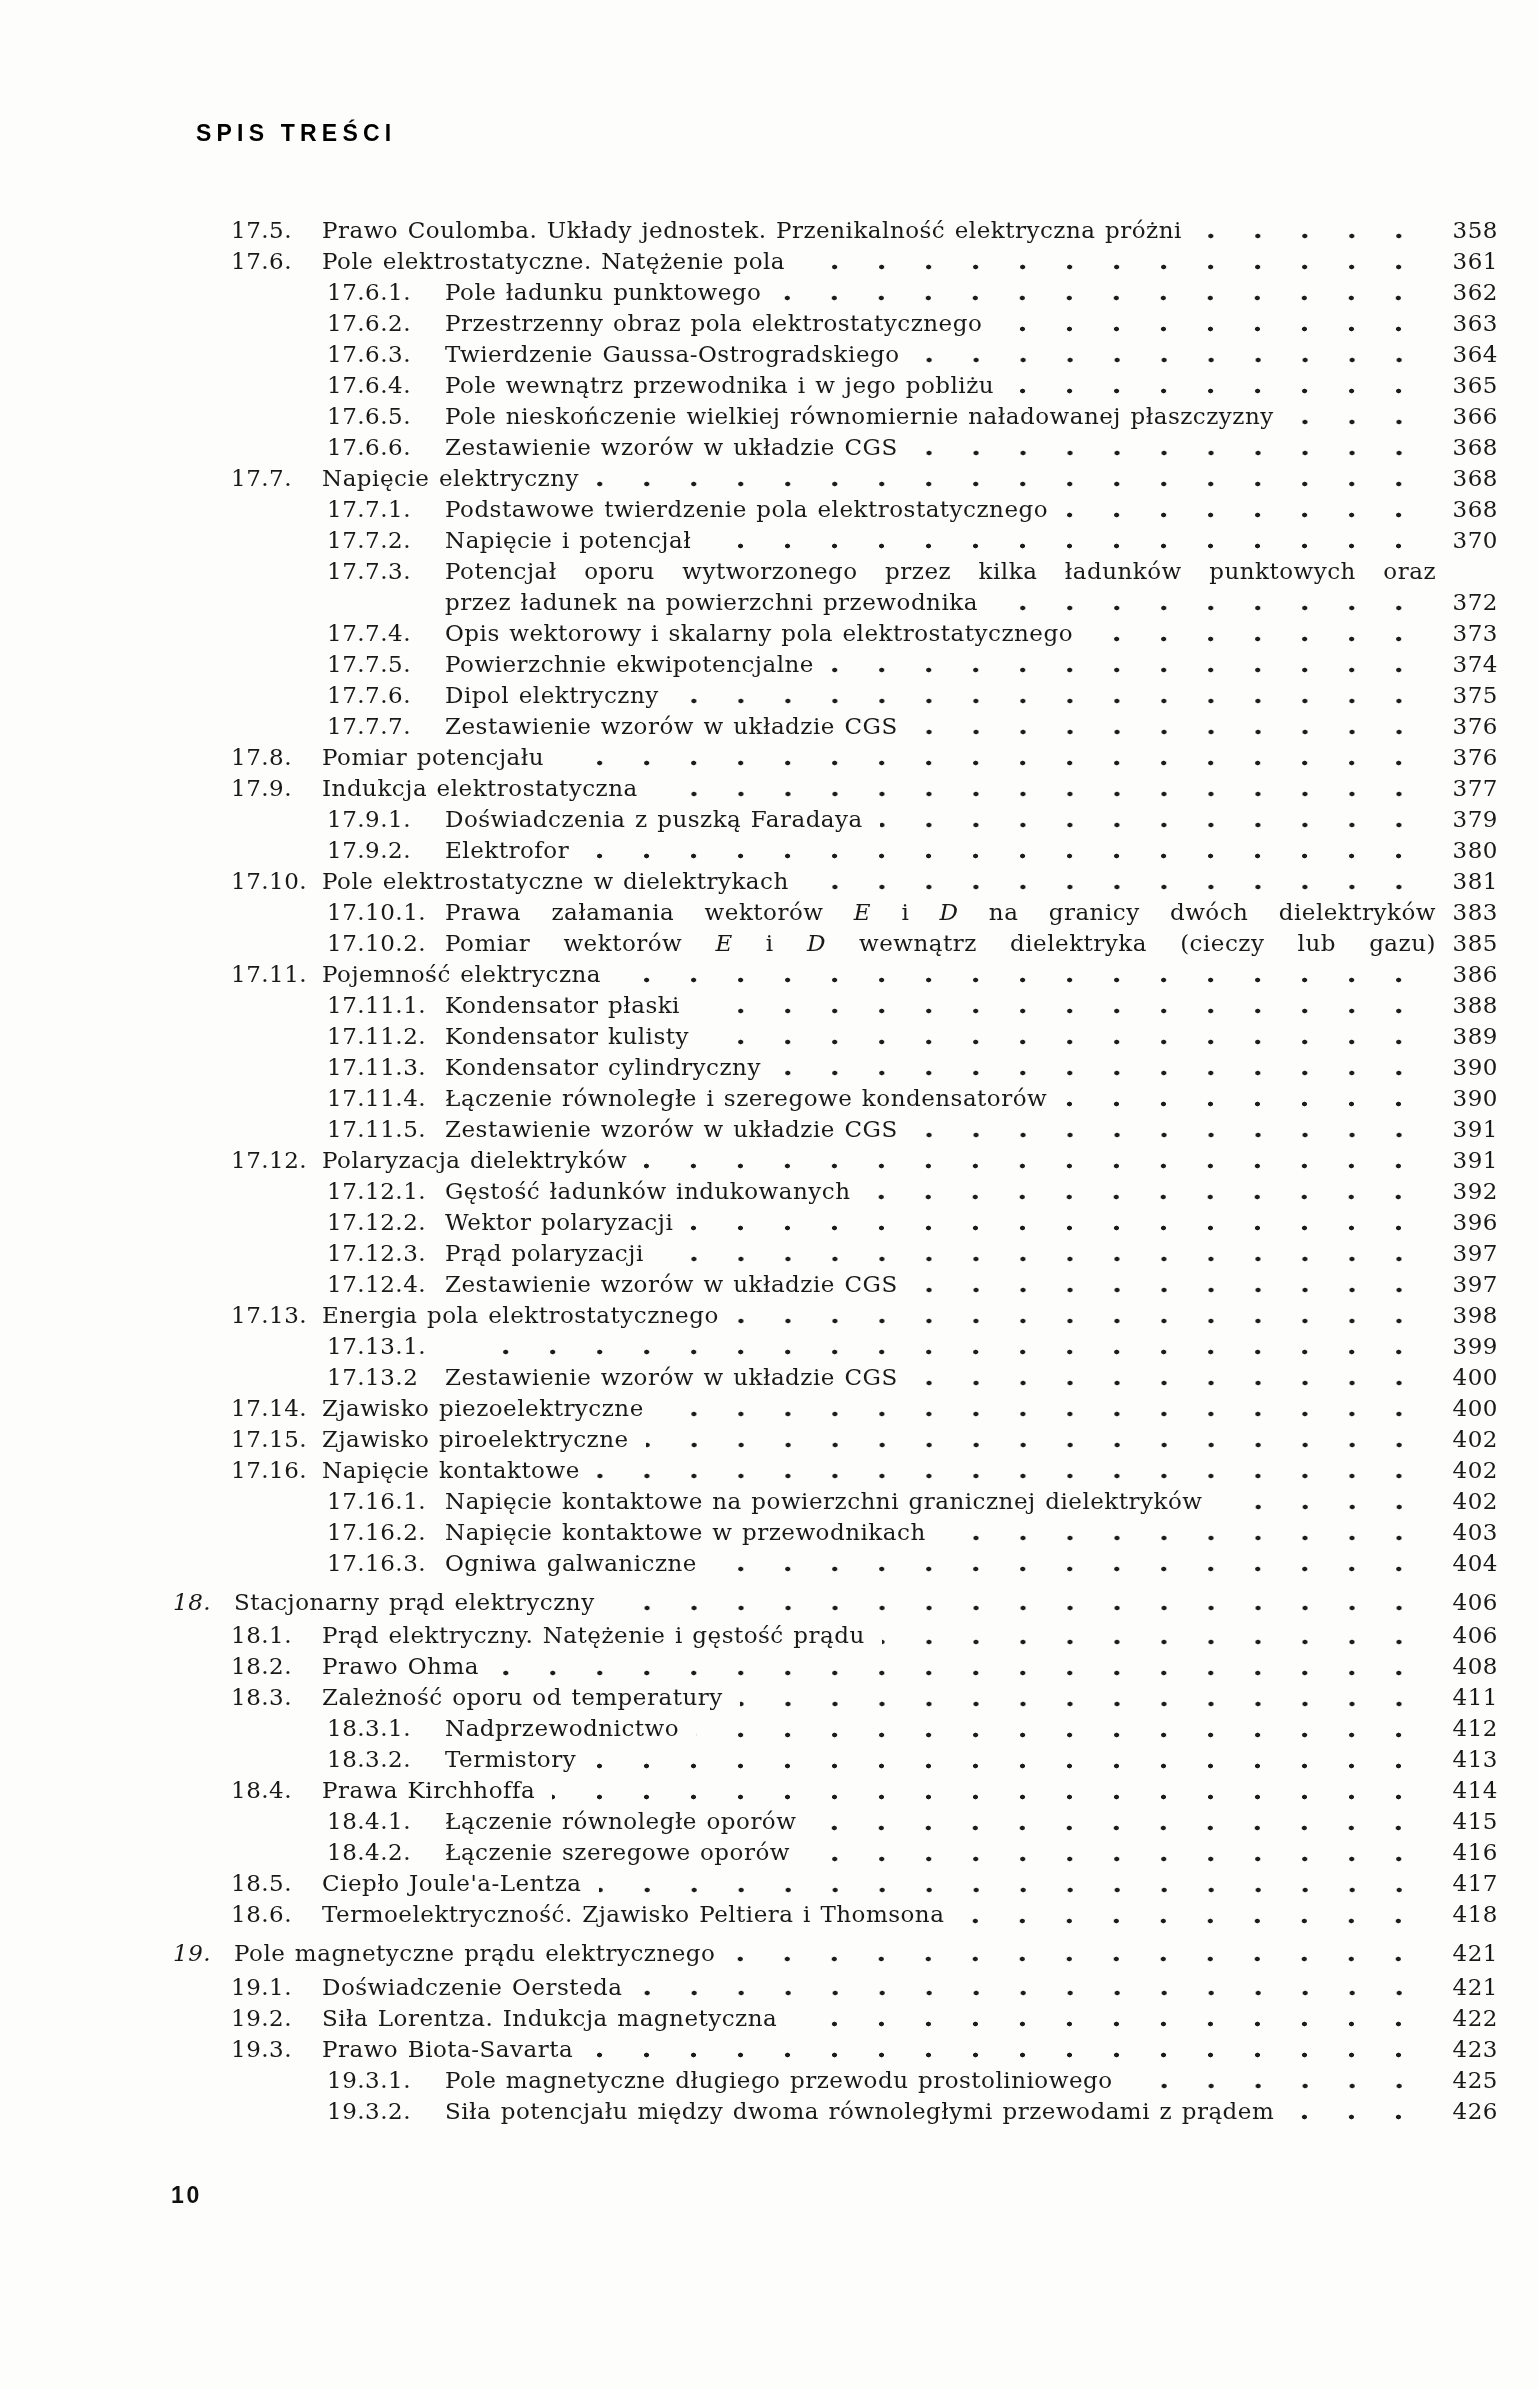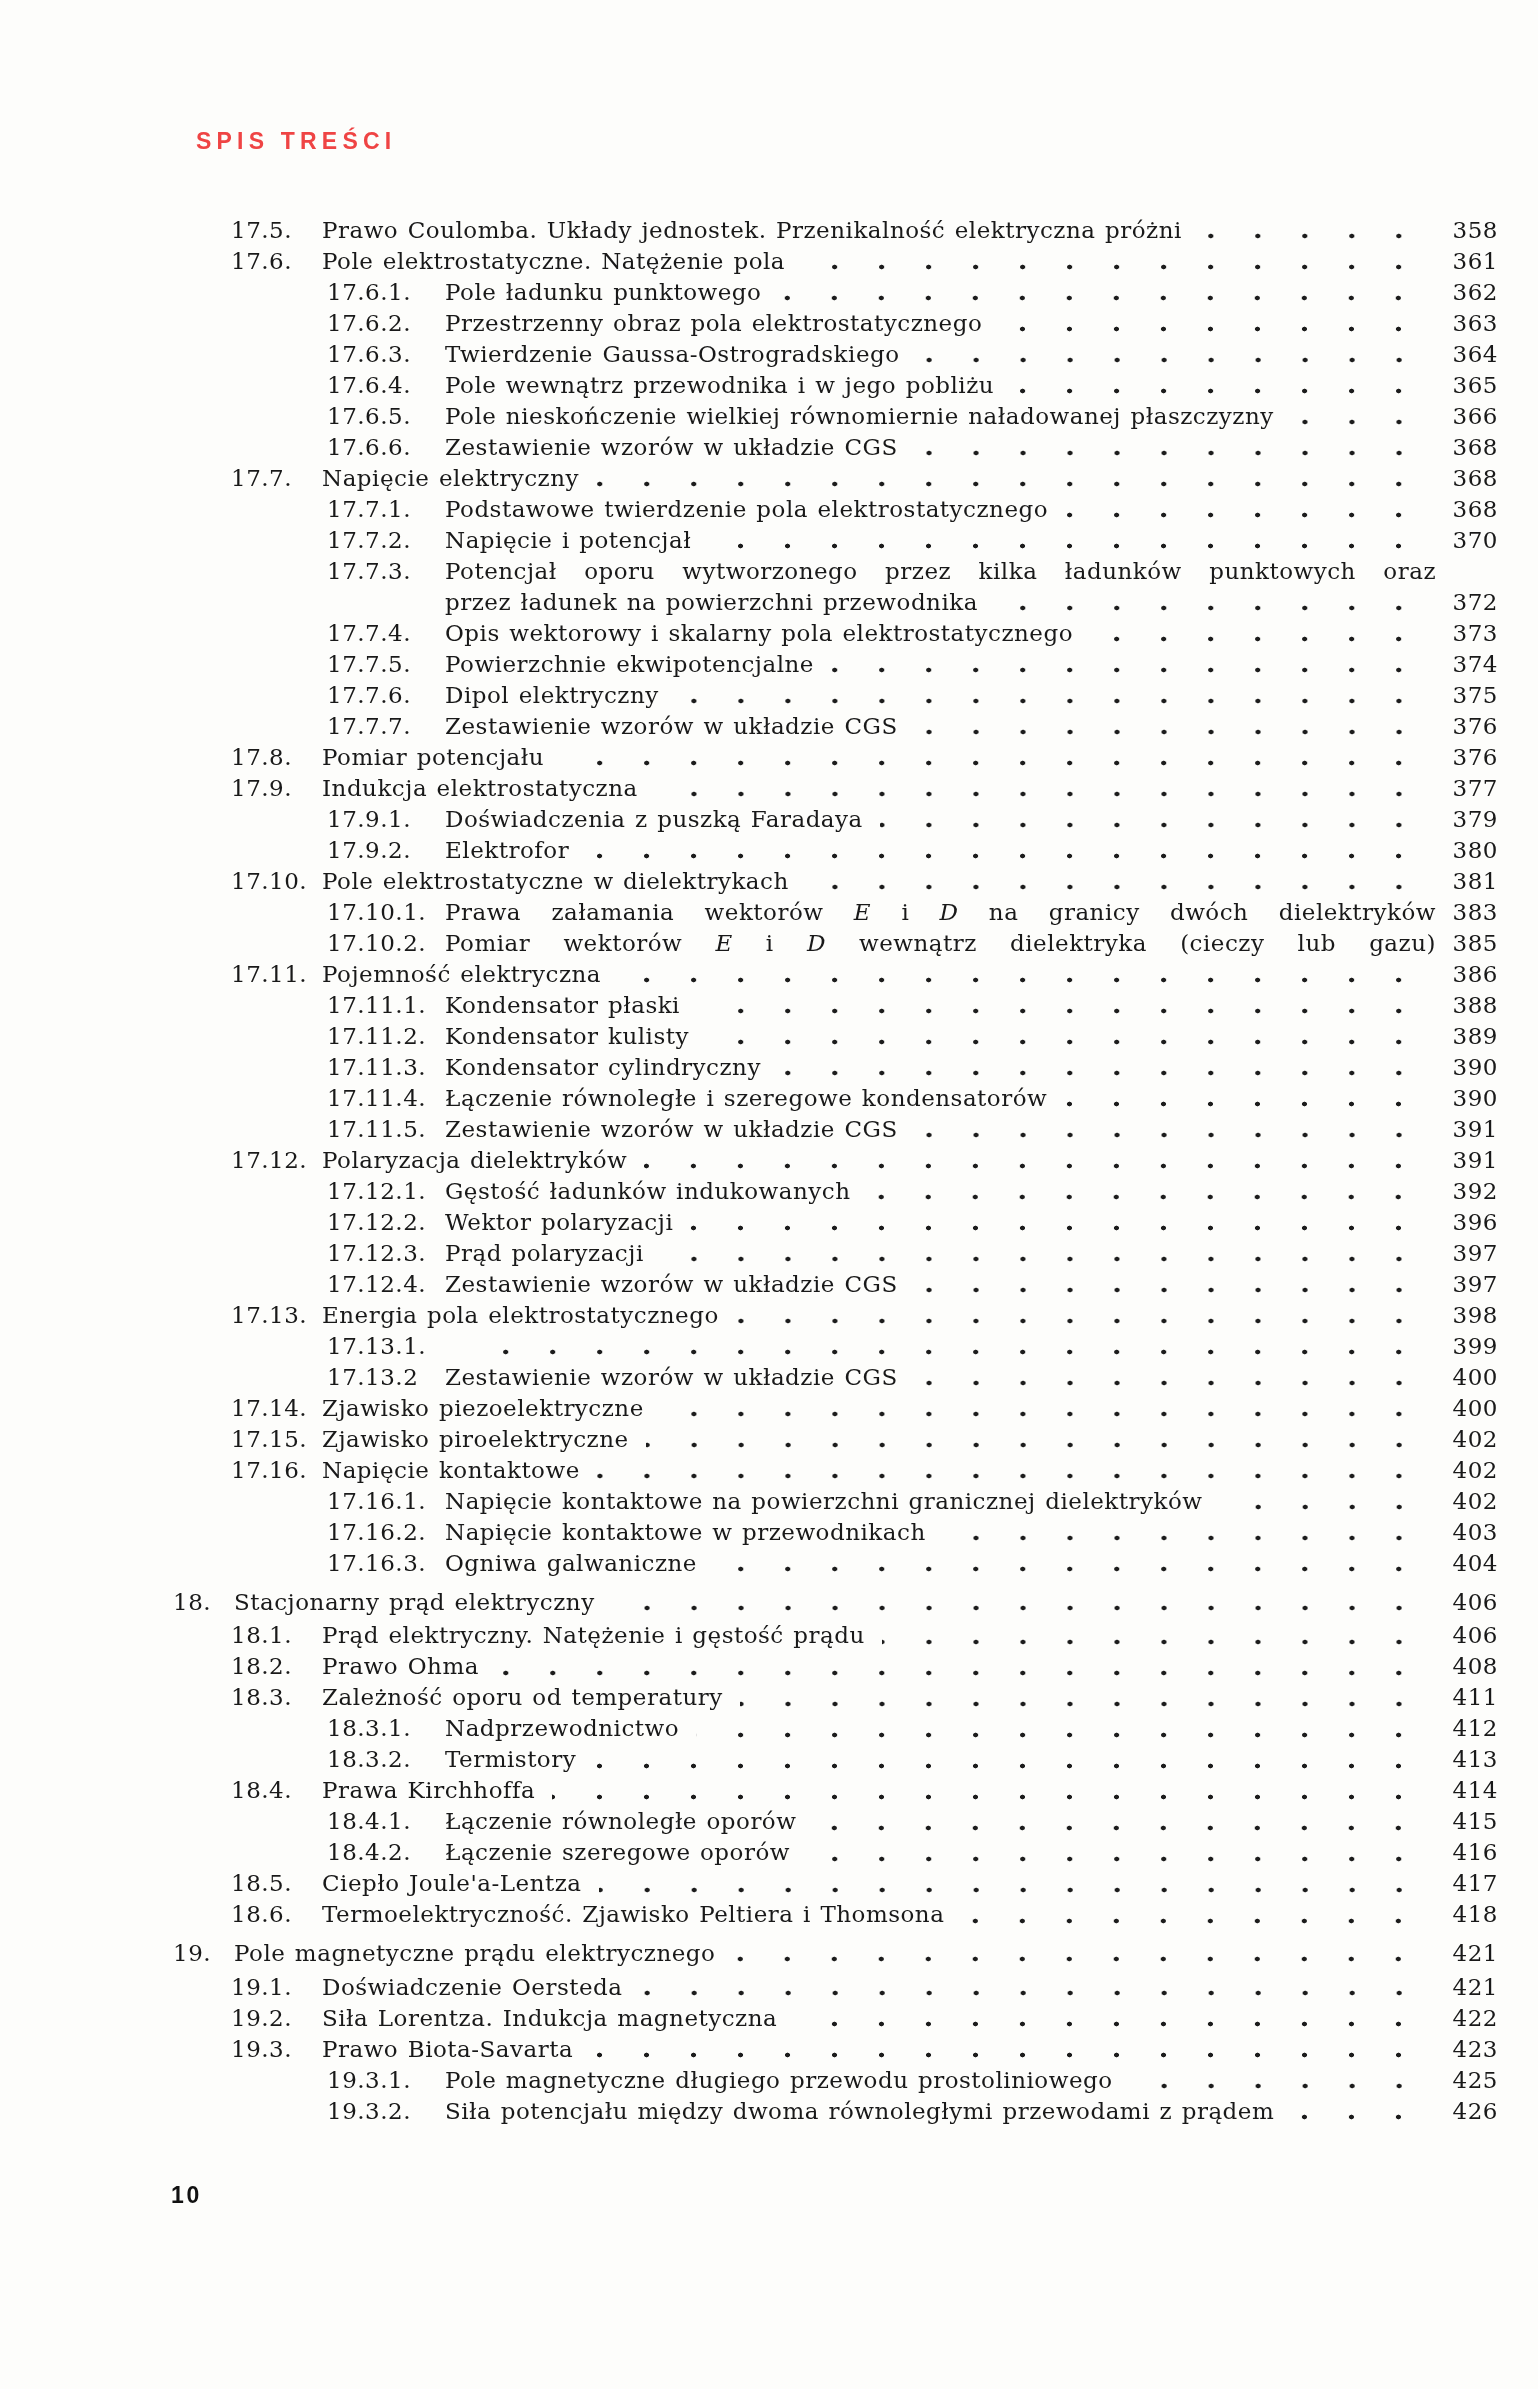--- a/index.html
+++ b/index.html
@@ -5,38 +5,38 @@
   html,body{margin:0;padding:0;}
   body{
     width:1539px;height:2389px;
     background:#fdfdfb;
     color:#191919;
     font-family:"DejaVu Serif","Liberation Serif",serif;
     position:relative;
     overflow:hidden;
   }
   .page-header{
-    position:absolute;left:196px;top:128px;
+    position:absolute;left:196px;top:120px;
     font-family:"Liberation Sans","DejaVu Sans",sans-serif;
     font-weight:700;font-size:23px;letter-spacing:5.2px;
-    color:#ef4444;
+    color:#000000;
   }
   .toc{
     position:absolute;left:0;top:215px;width:1538px;
   }
   .row{
     display:flex;align-items:baseline;
     height:31px;line-height:31px;
     font-size:23px;
     letter-spacing:0.5px;word-spacing:1.7px;
     padding-right:40px;
     box-sizing:border-box;
   }
   .lvl1{padding-left:173px;margin-top:7.8px;margin-bottom:2.6px;}
-  .lvl1 .lbl{flex:0 0 61px;}
+  .lvl1 .lbl{flex:0 0 61px;font-style:italic;}
   .lvl2{padding-left:231px;}
   .lvl2 .lbl{flex:0 0 91px;}
   .lvl3{padding-left:327px;justify-content:center;}
   .lvl3 .lbl{flex:0 0 118px;}
   .cont{padding-left:445px;}
   .lbl{white-space:nowrap;}
   .ttl{white-space:nowrap;flex:0 1 auto;min-width:0;}
   .row.justify .ttl{
     flex:1 1 auto;
     white-space:normal;

